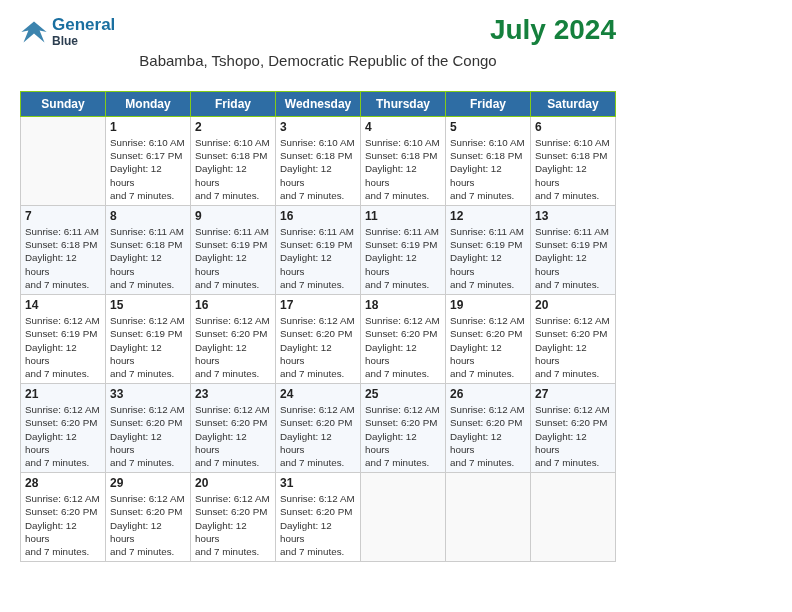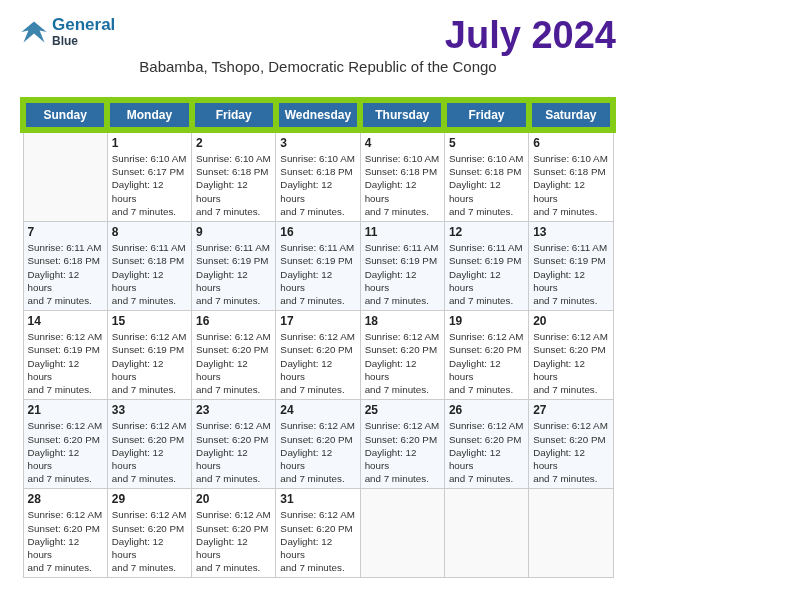--- a/index.html
+++ b/index.html
@@ -23,23 +23,23 @@
     .logo {
       display: flex;
       align-items: center;
       gap: 4px;
     }
     .logo-bird {
       width: 28px;
       height: 28px;
     }
     .month-title {
-      font-size: 38px;
+      font-size: 28px;
       font-weight: bold;
-      color: #4c1d95;
+      color: #15803d;
       line-height: 1;
     }
     .subtitle {
       text-align: center;
       font-size: 15px;
       color: #333;
       margin-bottom: 22px;
       font-weight: normal;
     }
     .calendar {
@@ -47,21 +47,21 @@
       border-collapse: collapse;
       font-size: 10.5px;
     }
     .calendar th {
       background-color: #2e6da4;
       color: #fff;
       text-align: center;
       padding: 5px 2px;
       font-size: 12px;
       font-weight: bold;
-      border: 6px solid #84cc16;
+      border: 1px solid #84cc16;
     }
     .calendar td {
       border: 1px solid #ccc;
       vertical-align: top;
       padding: 3px 4px;
       width: calc(100% / 7);
       height: 82px;
       background: #fff;
     }
     .calendar tr:nth-child(even) td {

